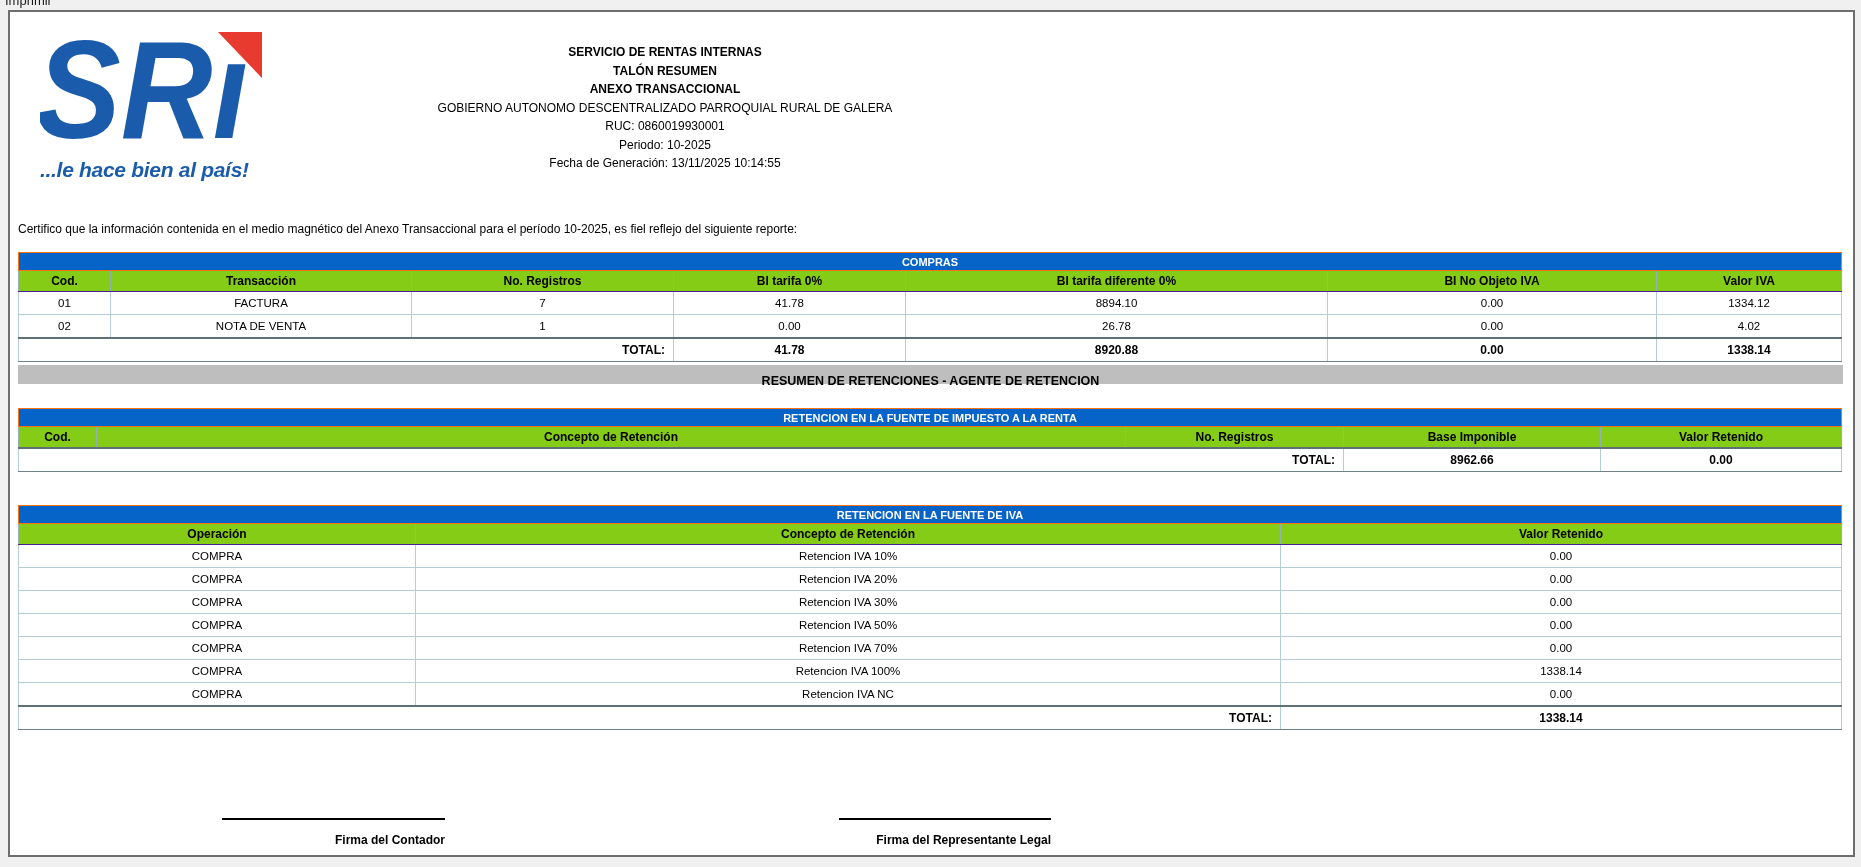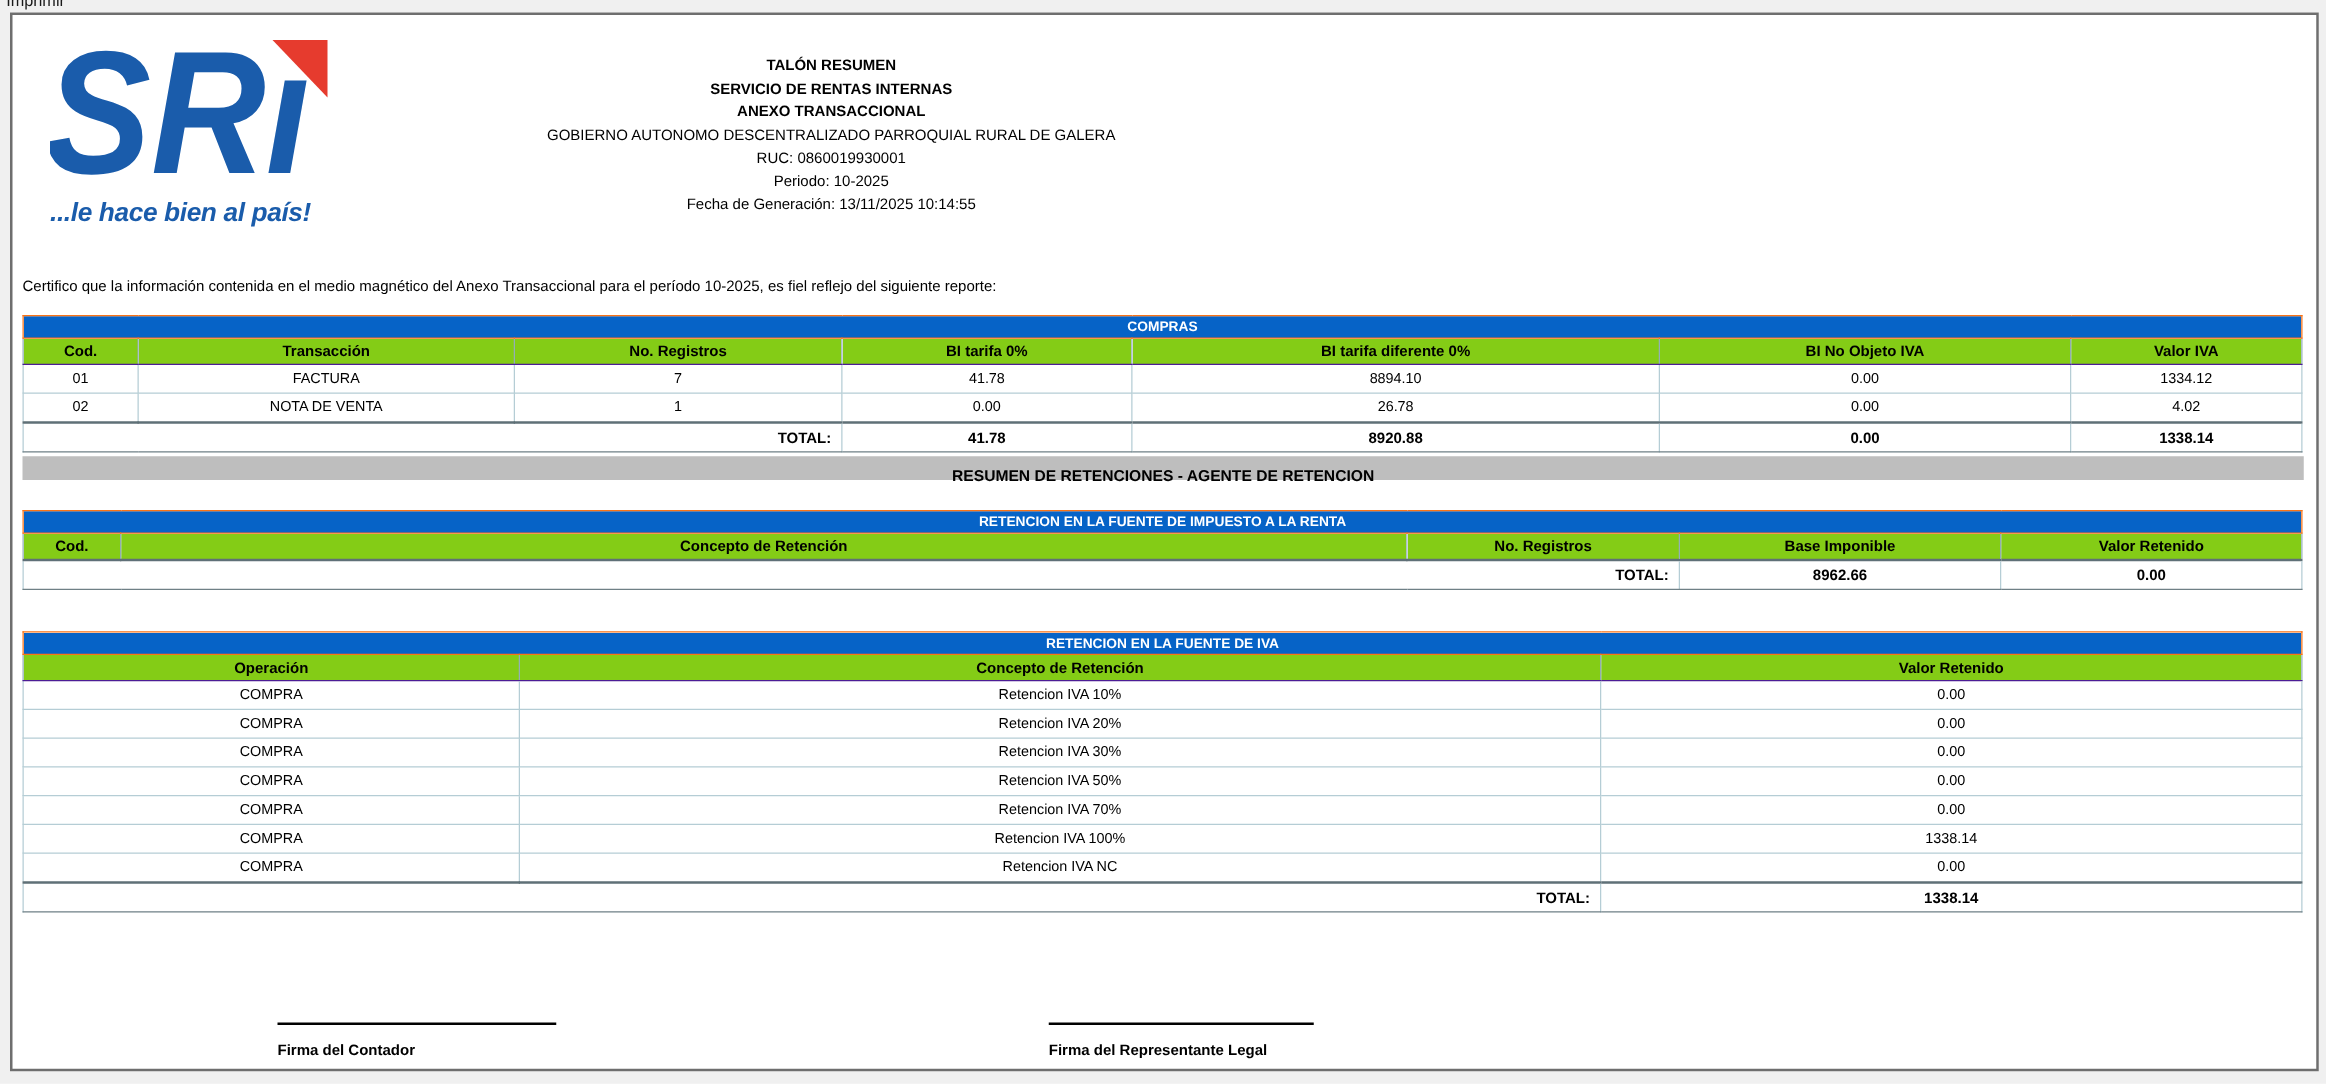--- a/index.html
+++ b/index.html
@@ -53,42 +53,42 @@
     font-weight:bold;font-size:12.5px;
   }
   #renta-table{top:396px;}
   #iva-table{top:493px;padding-left:16px;}
   .declaration{
     position:absolute;left:8px;top:720px;width:1420px;
     font-weight:bold;font-size:11.6px;
   }
   .sig{position:absolute;top:806px;}
   .sig-line{height:0;border-top:2px solid #000;}
-  .sig-label{margin-top:13px;text-align:left;font-weight:bold;font-size:12px;white-space:nowrap;}
+  .sig-label{margin-top:13px;text-align:right;font-weight:bold;font-size:12px;white-space:nowrap;}
   #sig-contador{left:212px;width:223px;}
   #sig-representante{left:829px;width:212px;}
 </style>
 </head>
 <body>
 
 <span class="print-label">Imprimir</span>
 
 <div class="panel">
 
   <div class="logo">
     <svg width="225" height="126" viewBox="0 0 225 126">
       <text x="-4" y="112" font-family="Liberation Sans, sans-serif" font-style="italic" font-weight="bold" font-size="140" fill="#1a5cab" textLength="212" lengthAdjust="spacingAndGlyphs">SRı</text>
       <polygon points="178,6 222,6 222,52" fill="#e63b2e"></polygon>
     </svg>
     <div class="logo-tagline">...le hace bien al país!</div>
   </div>
 
   <div class="doc-header">
+    <div class="b">SERVICIO DE RENTAS INTERNAS</div>
     <div class="b">TALÓN RESUMEN</div>
-    <div class="b">SERVICIO DE RENTAS INTERNAS</div>
     <div class="b">ANEXO TRANSACCIONAL</div>
     <div>GOBIERNO AUTONOMO DESCENTRALIZADO PARROQUIAL RURAL DE GALERA</div>
     <div>RUC: 0860019930001</div>
     <div>Periodo: 10-2025</div>
     <div>Fecha de Generación: 13/11/2025 10:14:55</div>
   </div>
 
   <div class="certify">Certifico que la información contenida en el medio magnético del Anexo Transaccional para el período 10-2025, es fiel reflejo del siguiente reporte:</div>
 
   <table class="rpt" id="compras-table">

